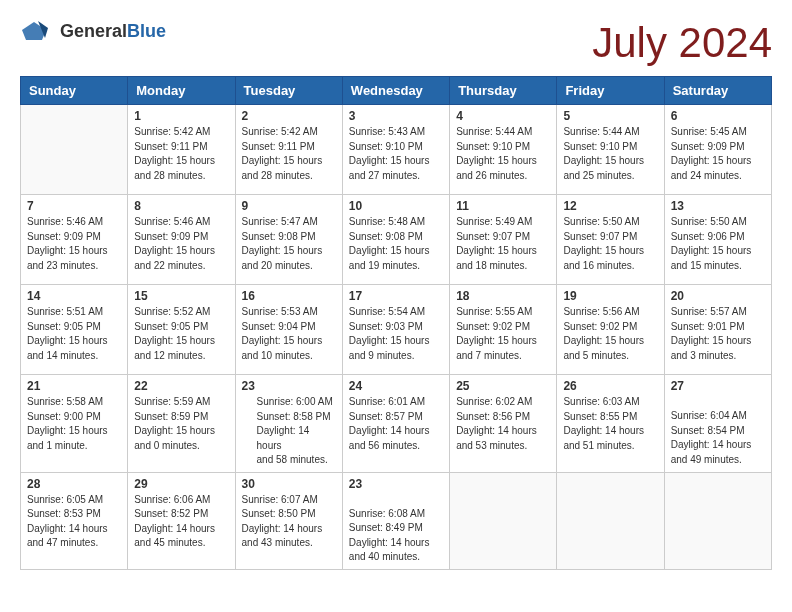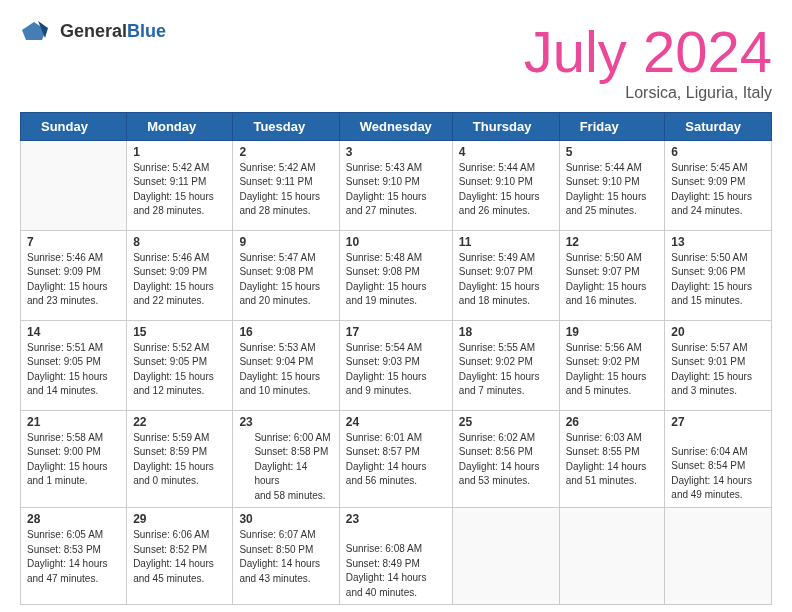--- a/index.html
+++ b/index.html
@@ -32,39 +32,39 @@
       color: #2566a8;
     }
     .logo-icon {
       width: 28px;
       height: 22px;
     }
     .title-block {
       text-align: right;
     }
     .month-title {
-      font-size: 58px;
-      color: #ec4899;
+      font-size: 42px;
+      color: #7f1d1d;
       font-weight: normal;
       line-height: 1.1;
     }
     .location-title {
       font-size: 16px;
       color: #555;
     }
     .calendar {
       width: 100%;
       border-collapse: collapse;
       border: 1px solid #ccc;
     }
     .calendar th {
       background-color: #2566a8;
       color: #fff;
       text-align: left;
-      padding: 6px 20px;
+      padding: 6px 8px;
       font-size: 13px;
       border: 1px solid #1e5090;
     }
     .calendar td {
       border: 1px solid #ccc;
       vertical-align: top;
       padding: 4px 6px;
       width: calc(100% / 7);
       height: 90px;
       font-size: 10.5px;
@@ -94,21 +94,20 @@
       <polygon points="18,1 28,8 25,18" fill="#1a4a7a"></polygon>
     </svg>
     <div>
       <div>
         <span class="logo-text-general">General</span><span class="logo-text-blue">Blue</span>
       </div>
     </div>
   </div>
   <div class="title-block">
     <div class="month-title">July 2024</div>
-    <div class="location-title">Lorsica, Liguria, Italy</div>
   </div>
 </div>
 
 <table class="calendar">
   <thead>
     <tr>
     <th>Sunday</th>
         <th>Monday</th>
         <th>Tuesday</th>
         <th>Wednesday</th>

